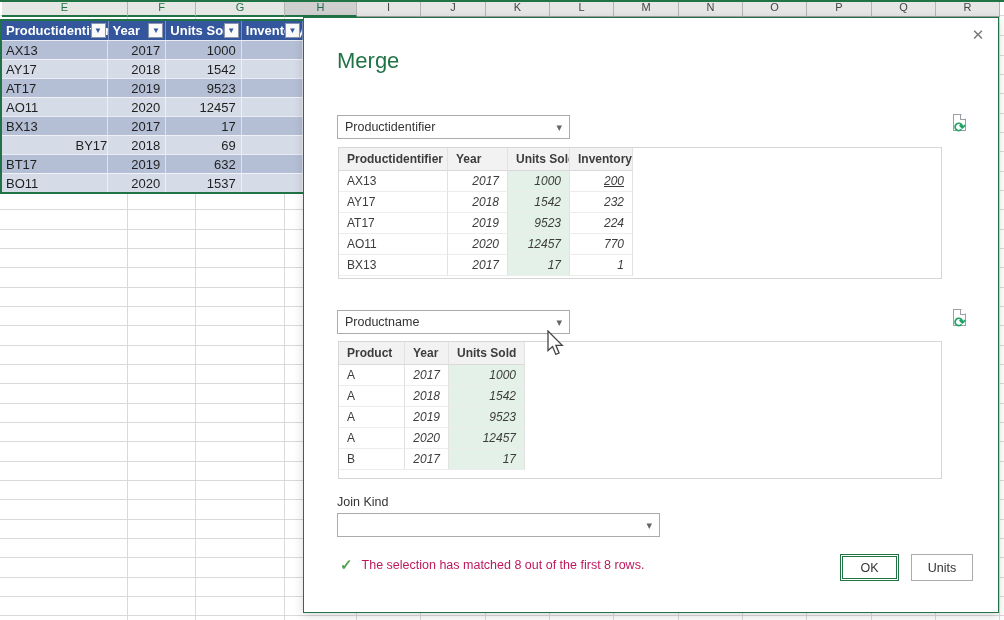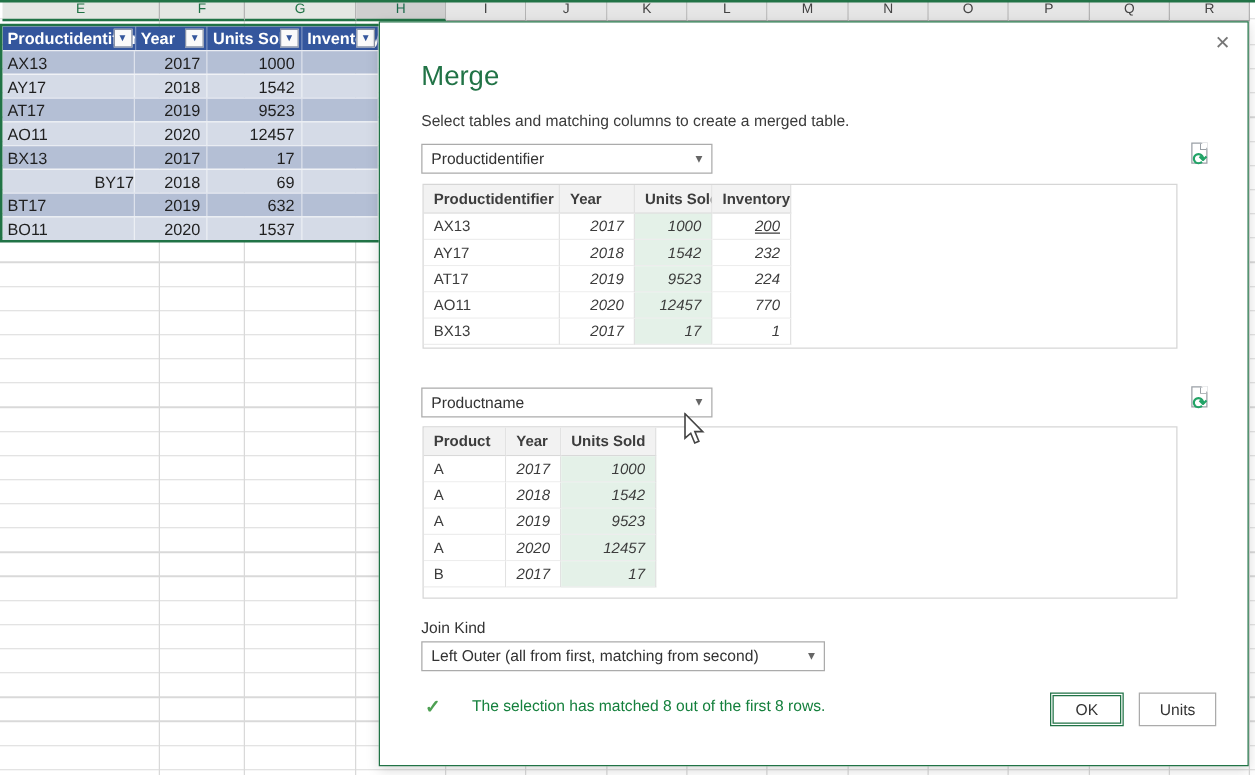--- a/index.html
+++ b/index.html
@@ -65,21 +65,21 @@
   .dhc.selh { background:#D9EDDF; }
   .ddc { height:21px; font-size:12px; color:#3C3C3C; line-height:20px; border-bottom:1px solid #EDEDED;
     border-right:1px solid #E2E2E2; white-space:nowrap; overflow:hidden; background:#fff; }
   .ddc.tl { padding-left:8px; text-align:left; }
   .ddc.tr { padding-right:8px; text-align:right; font-style:italic; }
   .ddc.selc { background:#E4F1E8; }
 
   .joinlabel { position:absolute; left:33px; top:477px; font-size:12.5px; color:#333; }
   .status { position:absolute; left:36px; top:538px; display:flex; align-items:center; }
   .check { color:#4EA053; font-size:15px; font-weight:bold; margin-right:9px; }
-  .statustext { font-size:12.5px; color:#15803d;margin-left:16px; }
+  .statustext { font-size:12.5px; color:#be185d; }
   .btn { position:absolute; top:536px; height:27px; background:#fff; font-size:12.5px; color:#333;
     font-family:"Liberation Sans", sans-serif; }
   .ok { left:536px; width:59px; border:1px solid #217346; outline:1px solid #217346; outline-offset:-3px; }
   .cancel { left:607px; width:62px; border:1px solid #ABABAB; }
 
   .cursor { position:absolute; left:546px; top:330px; z-index:30; }
 </style>
 </head>
 <body>
 
@@ -174,21 +174,20 @@
           <div class="xc num" style="width: 68px;">2020</div>
           <div class="xc num" style="width: 89px;">1537</div>
           <div class="xc num" style="width: 72px;"></div>
         </div>
       </div>
   </div>
 
   <div class="dialog">
     <div class="close">✕</div>
     <div class="title">Merge</div>
-    <div class="subtitle">Select tables and matching columns to create a merged table.</div>
 
     <div class="combo combo1">
       <span>Productidentifier</span>
       <span class="arrow">▾</span>
     </div>
     <div class="refresh r1">
       <span class="doc"></span>
       <span class="swirl">⟳</span>
     </div>
     <div class="dtable dt1" id="dlgTable1">
@@ -266,21 +265,20 @@
         </div>
         <div class="drow">
           <div class="ddc tl" style="width: 66px;">B</div>
           <div class="ddc tr" style="width: 44px;">2017</div>
           <div class="ddc selc tr" style="width: 76px;">17</div>
         </div>
       </div>
 
     <div class="joinlabel">Join Kind</div>
     <div class="combo combojoin">
-      <span>Left Outer (all from first, matching from second)</span>
       <span class="arrow">▾</span>
     </div>
 
     <div class="status">
       <span class="check">✓</span>
       <span class="statustext">The selection has matched 8 out of the first 8 rows.</span>
     </div>
     <button class="btn ok">OK</button>
     <button class="btn cancel">Units</button>
   </div>

